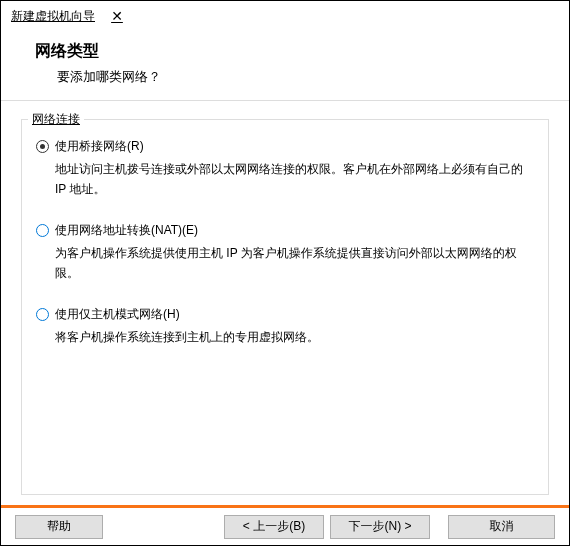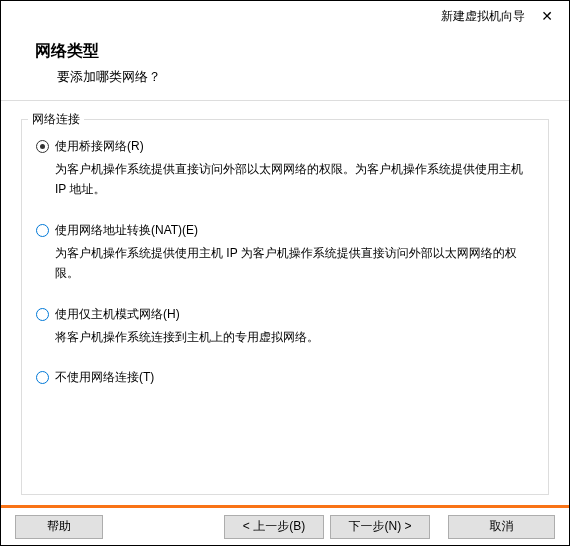--- a/index.html
+++ b/index.html
@@ -13,22 +13,23 @@
       height: 546px;
       border: 1px solid #000;
       display: flex;
       flex-direction: column;
       overflow: hidden;
     }
     .titlebar {
       height: 32px;
       display: flex;
       align-items: center;
-      justify-content: flex-end;
+      justify-content: flex-start;
       padding: 0 0 0 10px;
+      text-decoration: underline;
     }
     .titlebar-title {
       font-size: 12px;
       color: #000;
     }
     .close-btn {
       width: 44px;
       height: 30px;
       display: flex;
       align-items: center;
@@ -64,20 +65,21 @@
       height: 376px;
     }
     .groupbox-legend {
       position: absolute;
       top: -9px;
       left: 6px;
       background: #fff;
       padding: 0 4px;
       font-size: 12px;
       color: #000;
+      text-decoration: underline;
     }
     .option {
       margin-bottom: 22px;
     }
     .option-row {
       display: flex;
       align-items: center;
       cursor: default;
     }
     .radio {
@@ -155,45 +157,39 @@
   <div class="groupbox">
     <span class="groupbox-legend">网络连接</span>
 
     <div class="option">
       <div class="option-row">
         <span class="radio">
             <span class="dot"></span>
           </span>
         <span class="option-label">使用桥接网络(R)</span>
       </div>
-      <div class="option-desc">为客户机操作系统提供直接访问外部以太网网络的权限。为客户机操作系统提供使用主机 IP 地址。</div>
+      <div class="option-desc">地址访问主机拨号连接或外部以太网网络连接的权限。客户机在外部网络上必须有自己的 IP 地址。</div>
     </div>
 
     <div class="option">
       <div class="option-row">
         <span class="radio unchecked"></span>
         <span class="option-label">使用网络地址转换(NAT)(E)</span>
       </div>
       <div class="option-desc">为客户机操作系统提供使用主机 IP 为客户机操作系统提供直接访问外部以太网网络的权限。</div>
     </div>
 
     <div class="option">
       <div class="option-row">
         <span class="radio unchecked"></span>
         <span class="option-label">使用仅主机模式网络(H)</span>
       </div>
       <div class="option-desc">将客户机操作系统连接到主机上的专用虚拟网络。</div>
     </div>
 
-    <div class="option">
-      <div class="option-row">
-        <span class="radio unchecked"></span>
-        <span class="option-label">不使用网络连接(T)</span>
-      </div>
-    </div>
 
   </div>
 </div>
 
 <div class="footer">
   <button class="btn btn-help">帮助</button>
   <div class="spacer"></div>
   <button class="btn btn-nav btn-back">&lt; 上一步(B)</button>
   <button class="btn btn-nav btn-next">下一步(N) &gt;</button>
   <button class="btn btn-cancel">取消</button>

